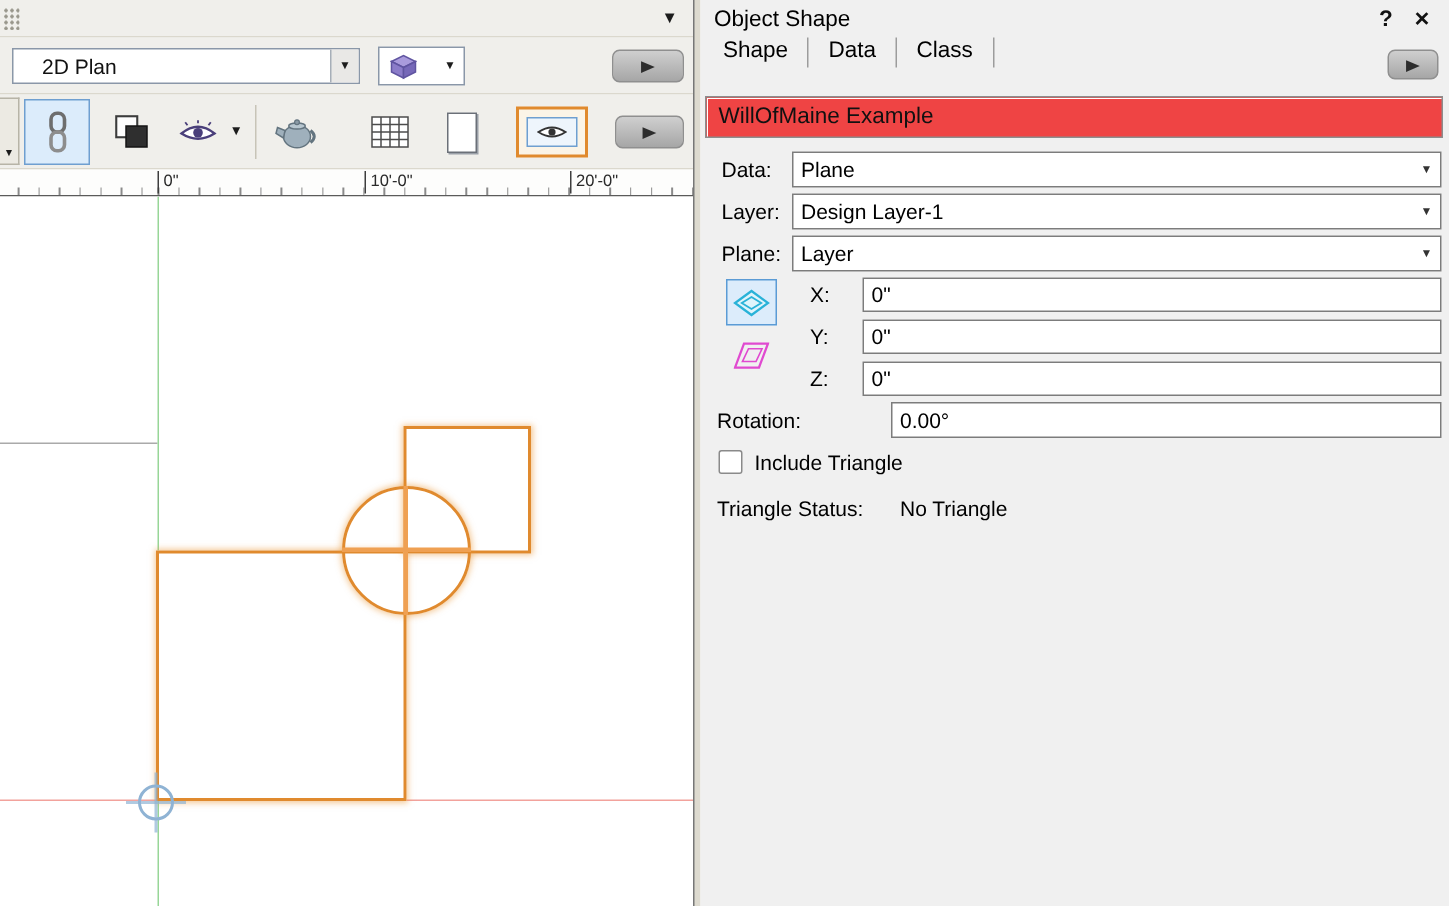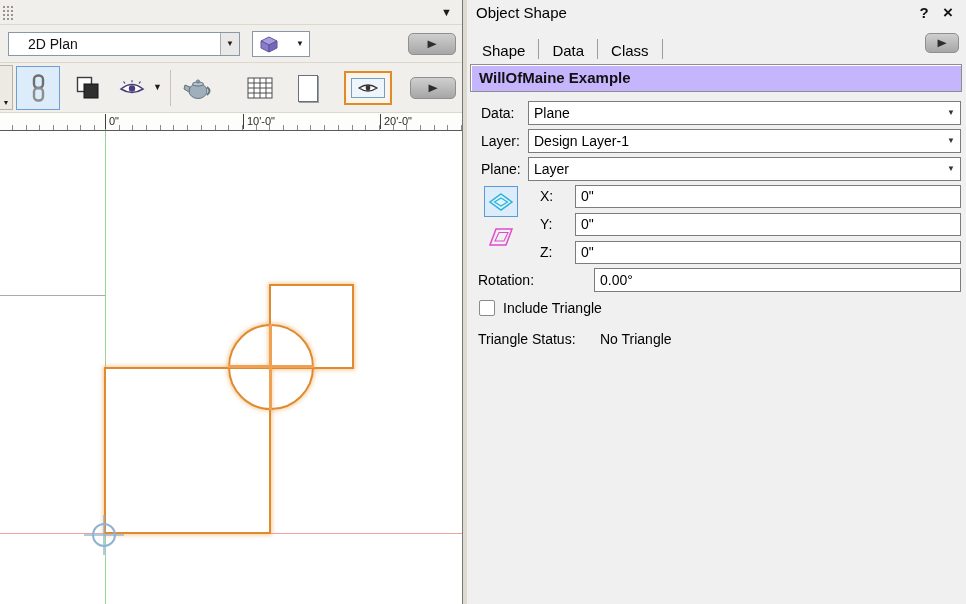--- a/index.html
+++ b/index.html
@@ -45,24 +45,24 @@
   .origin-circle{position:absolute;width:24px;height:24px;border:2px solid var(--origin-blue,#8fb3d4);border-radius:50%}
   .origin-h{position:absolute;width:40px;height:2px;background:var(--origin-blue,#8fb3d4);opacity:.7}
   .origin-v{position:absolute;width:2px;height:40px;background:var(--origin-blue,#8fb3d4);opacity:.7}
 
   
   .divider{position:absolute;left:462px;top:0;width:5px;height:604px;background:#dddacf;border-left:1px solid #777}
   .panel{position:absolute;left:467px;top:0;width:499px;height:604px;background:#f0f0f0}
   .ptitle-text{position:absolute;left:9px;top:0;line-height:25px;font-size:15px;color:#000}
   .phelp{position:absolute;left:447px;top:0;width:20px;text-align:center;line-height:25px;font-size:15px;font-weight:bold}
   .pclose{position:absolute;left:470px;top:0;width:22px;text-align:center;line-height:25px;font-size:17px;font-weight:bold}
-  .tabs{position:absolute;left:0;top:25px;width:440px;height:34px;display:flex;align-items:flex-end;padding-left:15px;gap:13px;font-size:15px}
+  .tabs{position:absolute;left:0;top:25px;width:440px;height:34px;display:flex;align-items:flex-start;padding-left:15px;gap:13px;font-size:15px}
   .tab{color:#000}
   .tabsep{width:1px;height:20px;background:#9c9c9c}
-  .objheader{position:absolute;left:3px;top:64px;width:492px;height:28px;background:#c4b5fd;border:1px solid #8d8d8d;box-shadow:inset 1px 1px 0 #fff;font-weight:bold;font-size:15px;line-height:26px;padding-left:8px}
+  .objheader{position:absolute;left:3px;top:64px;width:492px;height:28px;background:#ef4444;border:1px solid #8d8d8d;box-shadow:inset 1px 1px 0 #fff;font-weight:normal;font-size:15px;line-height:26px;padding-left:8px}
   .plabel{position:absolute;font-size:14px;color:#000;white-space:nowrap}
   .select,.field{position:absolute;background:#fff;border:1px solid #7c7c7c;font-size:14px;color:#000;padding-left:5px;white-space:nowrap}
   .sel-arrow{position:absolute;right:5px;top:50%;transform:translateY(-50%);font-size:8px;color:#333}
   .plane-btn{position:absolute;width:34px;height:31px;display:flex;align-items:center;justify-content:center;border:1px solid transparent}
   .plane-btn.selected{background:#dcecfb;border-color:var(--select-blue,#5b9bd5)}
   .checkbox{position:absolute;width:16px;height:16px;background:#fff;border:1px solid #8a8a8a;border-radius:2px}
 </style>
 </head>
 <body>
 

